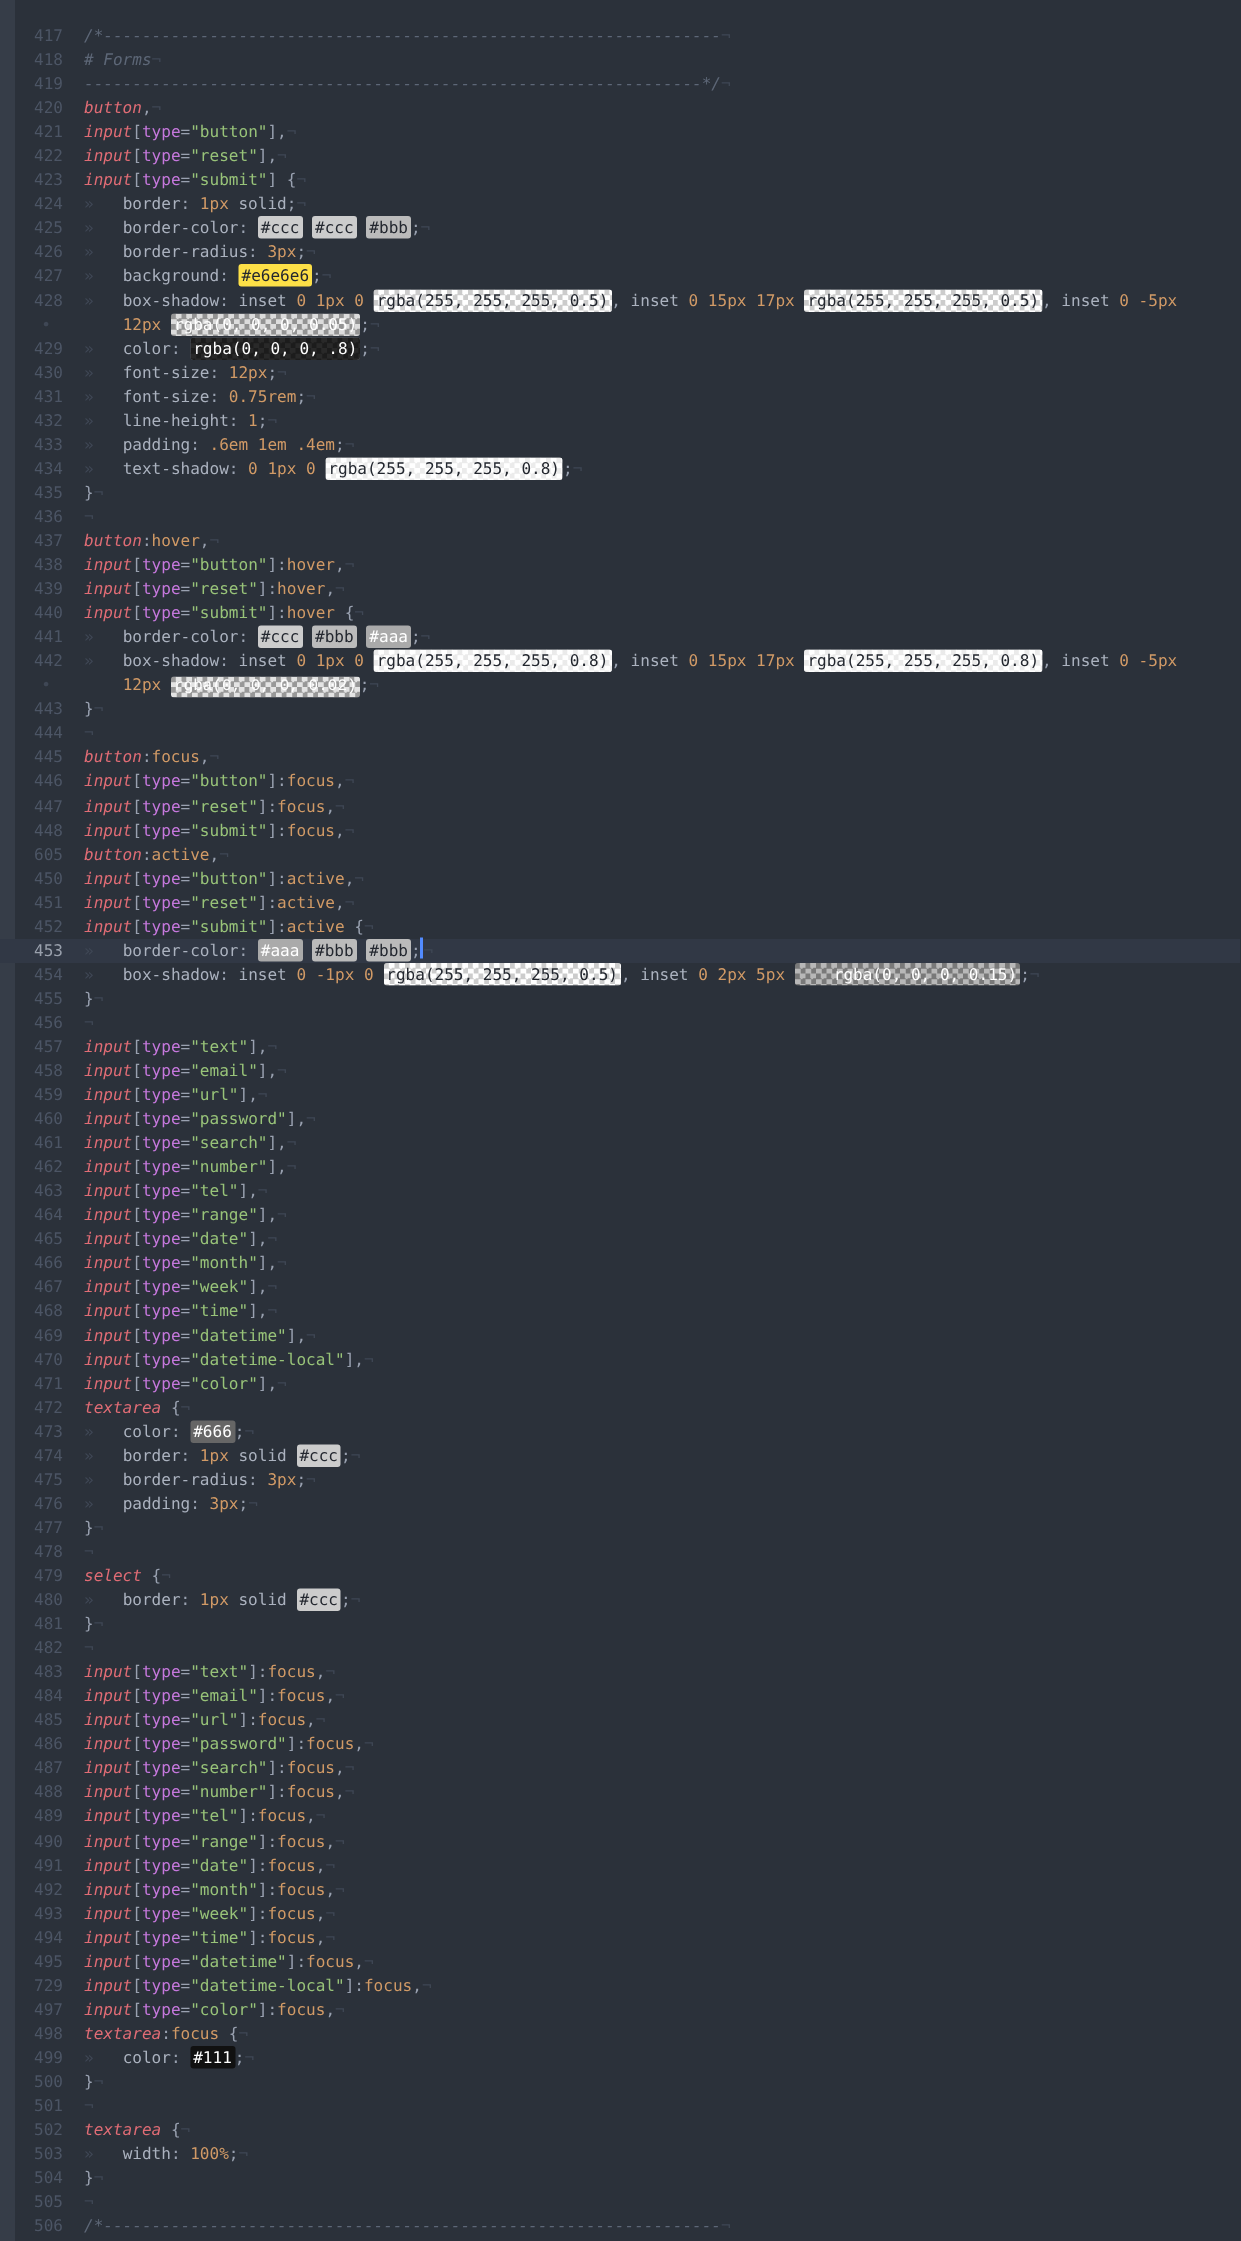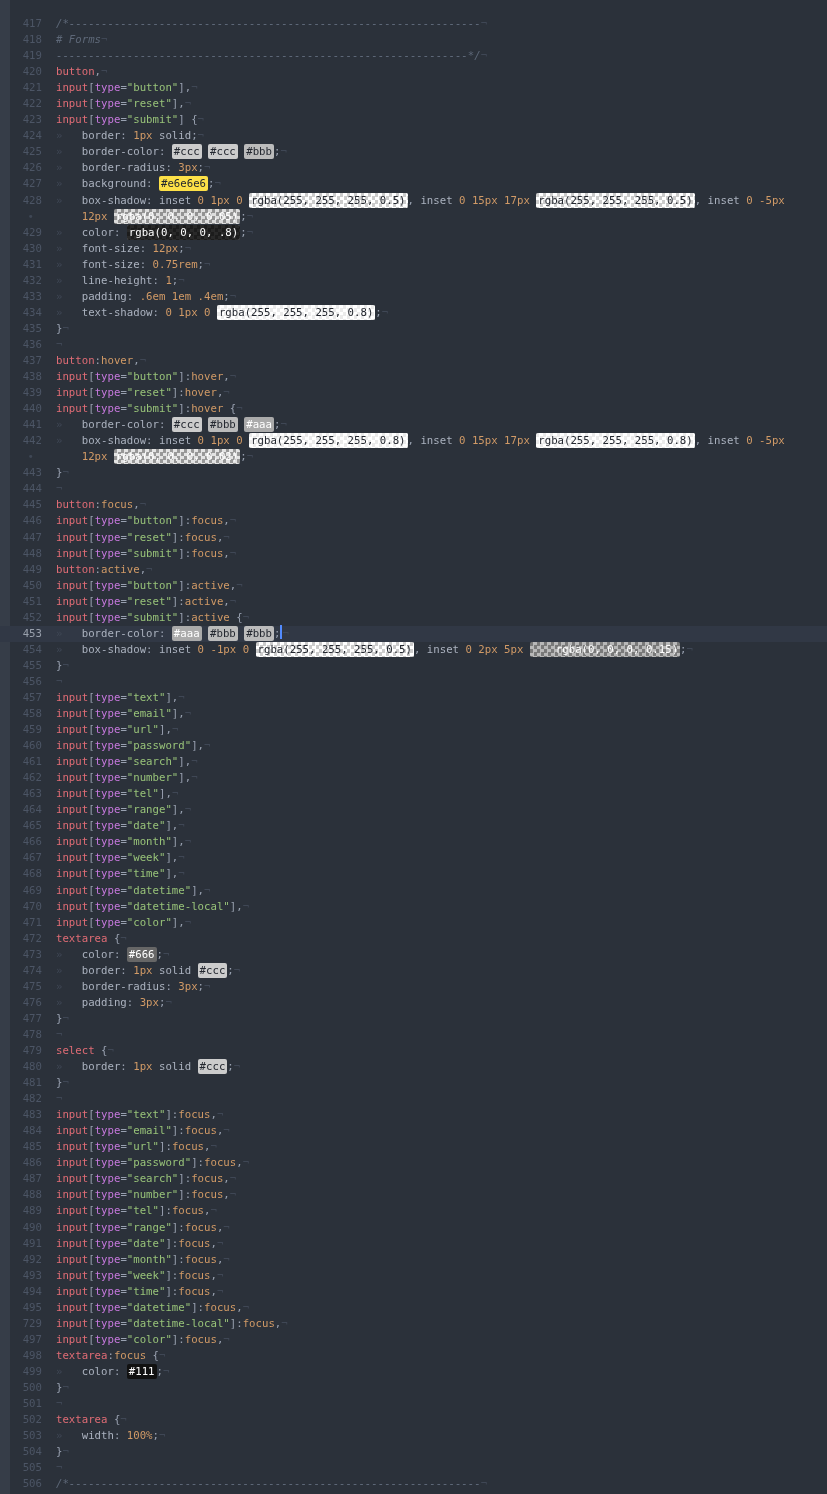--- a/index.html
+++ b/index.html
@@ -18,21 +18,21 @@
   .gutter{
     flex:0 0 48px;width:48px;box-sizing:border-box;
     text-align:right;padding-right:6px;
     color:#4c5565;position:relative;z-index:1;
   }
   .line.hl .gutter{color:#99a0ac;}
   .gutter.wrapdot{padding-right:14px;color:#3f4755;}
   .code{flex:1;padding-left:8px;white-space:pre;position:relative;z-index:1;}
 
   
-  .sel{color:#e06c75;}
+  .sel{color:#e06c75;font-style:italic;}
   .at{color:#c678dd;}
   .st{color:#98c379;}
   .pu{color:#99a1b0;}
   .pr{color:#abb2bf;}
   .kw{color:#abb2bf;}
   .pl{color:#abb2bf;}
   .nu{color:#d19a66;}
   .ps{color:#d19a66;}
   .cm{color:#5d6777;font-style:italic;}
   .iv{color:#3f4755;}
@@ -49,21 +49,21 @@
   .sw-666{background:#666;color:#fff;}
   .sw-111{background:#111;color:#fff;}
   .sw-w50,.sw-w80,.sw-b005,.sw-b002,.sw-b015,.sw-b080{
     background-size:auto auto,7px 7px;
     background-repeat:repeat;
     text-align:center;
   }
   .sw-w50{background-image:linear-gradient(rgba(255,255,255,.5),rgba(255,255,255,.5)),repeating-conic-gradient(#fff 0 25%,#999 0 50%);color:#23272f;}
   .sw-w80{background-image:linear-gradient(rgba(255,255,255,.8),rgba(255,255,255,.8)),repeating-conic-gradient(#fff 0 25%,#999 0 50%);color:#23272f;}
   .sw-b005{background-image:linear-gradient(rgba(0,0,0,.05),rgba(0,0,0,.05)),repeating-conic-gradient(#e8e8e8 0 25%,#9b9b9b 0 50%);color:#fff;}
-  .sw-b002{background-image:linear-gradient(rgba(0,0,0,.02),rgba(0,0,0,.02)),repeating-conic-gradient(#e8e8e8 0 25%,#9b9b9b 0 50%);color:#fff;}
+  .sw-b002{background-image:linear-gradient(rgba(0,0,0,.02),rgba(0,0,0,.02)),repeating-conic-gradient(#e8e8e8 0 25%,#9b9b9b 0 50%);color:#fff;font-family:Liberation Mono, monospace;}
   .sw-b015{background-image:linear-gradient(rgba(0,0,0,.15),rgba(0,0,0,.15)),repeating-conic-gradient(#d8d8d8 0 25%,#8e8e8e 0 50%);color:#fff;padding-left:26px;}
   .sw-b080{background-image:linear-gradient(rgba(0,0,0,.8),rgba(0,0,0,.8)),repeating-conic-gradient(#cfcfcf 0 25%,#8a8a8a 0 50%);color:#fff;}
 
   .cursor{display:inline-block;width:2px;height:14px;background:#528bff;vertical-align:-2px;}
 </style>
 </head>
 <body>
 
 <div class="editor">
   <div class="left-strip"></div>
@@ -95,21 +95,21 @@
       <div class="line"><div class="gutter">440</div><div class="code"><span class="sel">input</span><span class="pu">[</span><span class="at">type</span><span class="pu">=</span><span class="st">"submit"</span><span class="pu">]</span><span class="pu">:</span><span class="ps">hover</span><span class="pu"> {</span><span class="iv">¬</span></div></div>
       <div class="line"><div class="gutter">441</div><div class="code"><span class="iv">»   </span><span class="pr">border-color</span><span class="pu">: </span><span class="sw-ccc">#ccc</span><span class="pl"> </span><span class="sw-bbb">#bbb</span><span class="pl"> </span><span class="sw-aaa">#aaa</span><span class="pu">;</span><span class="iv">¬</span></div></div>
       <div class="line"><div class="gutter">442</div><div class="code"><span class="iv">»   </span><span class="pr">box-shadow</span><span class="pu">: </span><span class="kw">inset </span><span class="nu">0</span><span class="pl"> </span><span class="nu">1px</span><span class="pl"> </span><span class="nu">0</span><span class="pl"> </span><span class="sw-w80">rgba(255, 255, 255, 0.8)</span><span class="pu">, </span><span class="kw">inset </span><span class="nu">0</span><span class="pl"> </span><span class="nu">15px</span><span class="pl"> </span><span class="nu">17px</span><span class="pl"> </span><span class="sw-w80">rgba(255, 255, 255, 0.8)</span><span class="pu">, </span><span class="kw">inset </span><span class="nu">0</span><span class="pl"> </span><span class="nu">-5px</span></div></div>
       <div class="line"><div class="gutter wrapdot">•</div><div class="code"><span class="pl">    </span><span class="nu">12px</span><span class="pl"> </span><span class="sw-b002">rgba(0, 0, 0, 0.02)</span><span class="pu">;</span><span class="iv">¬</span></div></div>
       <div class="line"><div class="gutter">443</div><div class="code"><span class="pu">}</span><span class="iv">¬</span></div></div>
       <div class="line"><div class="gutter">444</div><div class="code"><span class="iv">¬</span></div></div>
       <div class="line"><div class="gutter">445</div><div class="code"><span class="sel">button</span><span class="pu">:</span><span class="ps">focus</span><span class="pu">,</span><span class="iv">¬</span></div></div>
       <div class="line"><div class="gutter">446</div><div class="code"><span class="sel">input</span><span class="pu">[</span><span class="at">type</span><span class="pu">=</span><span class="st">"button"</span><span class="pu">]</span><span class="pu">:</span><span class="ps">focus</span><span class="pu">,</span><span class="iv">¬</span></div></div>
       <div class="line"><div class="gutter">447</div><div class="code"><span class="sel">input</span><span class="pu">[</span><span class="at">type</span><span class="pu">=</span><span class="st">"reset"</span><span class="pu">]</span><span class="pu">:</span><span class="ps">focus</span><span class="pu">,</span><span class="iv">¬</span></div></div>
       <div class="line"><div class="gutter">448</div><div class="code"><span class="sel">input</span><span class="pu">[</span><span class="at">type</span><span class="pu">=</span><span class="st">"submit"</span><span class="pu">]</span><span class="pu">:</span><span class="ps">focus</span><span class="pu">,</span><span class="iv">¬</span></div></div>
-      <div class="line"><div class="gutter">449</div><div class="code"><span class="sel">button</span><span class="pu">:</span><span class="ps">active</span><span class="pu">,</span><span class="iv">¬</span></div></div>
+      <div class="line"><div class="gutter">605</div><div class="code"><span class="sel">button</span><span class="pu">:</span><span class="ps">active</span><span class="pu">,</span><span class="iv">¬</span></div></div>
       <div class="line"><div class="gutter">450</div><div class="code"><span class="sel">input</span><span class="pu">[</span><span class="at">type</span><span class="pu">=</span><span class="st">"button"</span><span class="pu">]</span><span class="pu">:</span><span class="ps">active</span><span class="pu">,</span><span class="iv">¬</span></div></div>
       <div class="line"><div class="gutter">451</div><div class="code"><span class="sel">input</span><span class="pu">[</span><span class="at">type</span><span class="pu">=</span><span class="st">"reset"</span><span class="pu">]</span><span class="pu">:</span><span class="ps">active</span><span class="pu">,</span><span class="iv">¬</span></div></div>
       <div class="line"><div class="gutter">452</div><div class="code"><span class="sel">input</span><span class="pu">[</span><span class="at">type</span><span class="pu">=</span><span class="st">"submit"</span><span class="pu">]</span><span class="pu">:</span><span class="ps">active</span><span class="pu"> {</span><span class="iv">¬</span></div></div>
       <div class="line hl"><div class="gutter">453</div><div class="code"><span class="iv">»   </span><span class="pr">border-color</span><span class="pu">: </span><span class="sw-aaa">#aaa</span><span class="pl"> </span><span class="sw-bbb">#bbb</span><span class="pl"> </span><span class="sw-bbb">#bbb</span><span class="pu">;</span><span class="cursor"></span><span class="iv">¬</span></div></div>
       <div class="line"><div class="gutter">454</div><div class="code"><span class="iv">»   </span><span class="pr">box-shadow</span><span class="pu">: </span><span class="kw">inset </span><span class="nu">0</span><span class="pl"> </span><span class="nu">-1px</span><span class="pl"> </span><span class="nu">0</span><span class="pl"> </span><span class="sw-w50">rgba(255, 255, 255, 0.5)</span><span class="pu">, </span><span class="kw">inset </span><span class="nu">0</span><span class="pl"> </span><span class="nu">2px</span><span class="pl"> </span><span class="nu">5px</span><span class="pl"> </span><span class="sw-b015">rgba(0, 0, 0, 0.15)</span><span class="pu">;</span><span class="iv">¬</span></div></div>
       <div class="line"><div class="gutter">455</div><div class="code"><span class="pu">}</span><span class="iv">¬</span></div></div>
       <div class="line"><div class="gutter">456</div><div class="code"><span class="iv">¬</span></div></div>
       <div class="line"><div class="gutter">457</div><div class="code"><span class="sel">input</span><span class="pu">[</span><span class="at">type</span><span class="pu">=</span><span class="st">"text"</span><span class="pu">],</span><span class="iv">¬</span></div></div>
       <div class="line"><div class="gutter">458</div><div class="code"><span class="sel">input</span><span class="pu">[</span><span class="at">type</span><span class="pu">=</span><span class="st">"email"</span><span class="pu">],</span><span class="iv">¬</span></div></div>
       <div class="line"><div class="gutter">459</div><div class="code"><span class="sel">input</span><span class="pu">[</span><span class="at">type</span><span class="pu">=</span><span class="st">"url"</span><span class="pu">],</span><span class="iv">¬</span></div></div>

